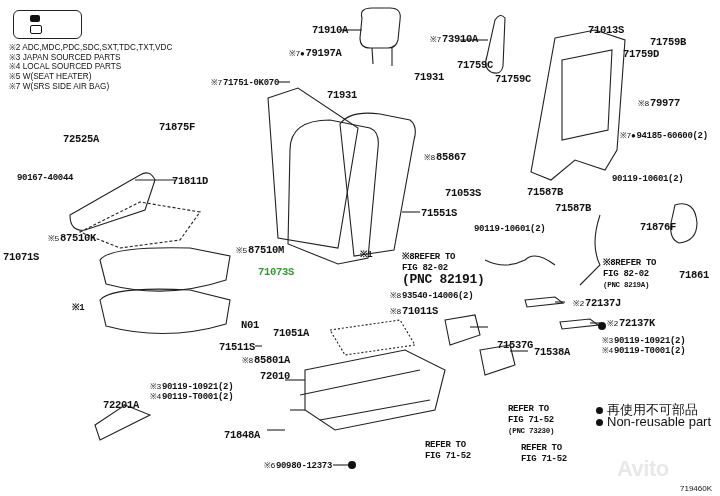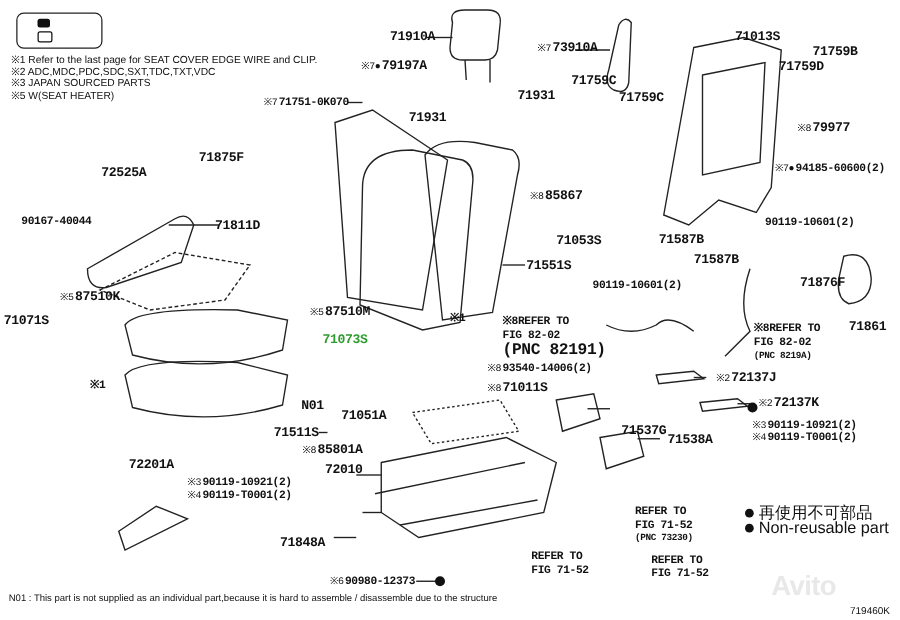--- a/index.html
+++ b/index.html
@@ -84,24 +84,25 @@
     <circle cx="602" cy="326" r="4"></circle>
     <circle cx="352" cy="465" r="4"></circle>
   </g>
 </svg>
 
 <div class="keybox">
   <div class="a"></div>
   <div class="b"></div>
 </div>
 <div class="legend">
-  <div>※1  Refer to the last page for SEAT COVER EDGE WIRE and CLIP.</div>
   <div>※2  ADC,MDC,PDC,SDC,SXT,TDC,TXT,VDC</div>
   <div>※3  JAPAN SOURCED PARTS</div>
+  <div>※4  LOCAL SOURCED PARTS</div>
   <div>※5  W(SEAT HEATER)</div>
+  <div>※7  W(SRS SIDE AIR BAG)</div>
 </div>
 
 <div class="lbl" style="left:311px;top:25px"><span class="mk"></span><span>71910A</span></div>
 <div class="lbl" style="left:289px;top:48px"><span class="mk">※7●</span><span>79197A</span></div>
 <div class="lbl sm" style="left:211px;top:77px"><span class="mk">※7</span><span>71751-0K070</span></div>
 <div class="lbl" style="left:326px;top:90px"><span class="mk"></span><span>71931</span></div>
 <div class="lbl" style="left:413px;top:72px"><span class="mk"></span><span>71931</span></div>
 <div class="lbl" style="left:430px;top:34px"><span class="mk">※7</span><span>73910A</span></div>
 <div class="lbl" style="left:587px;top:25px"><span class="mk"></span><span>71013S</span></div>
 <div class="lbl" style="left:649px;top:37px"><span class="mk"></span><span>71759B</span></div>
@@ -110,48 +111,48 @@
 <div class="lbl" style="left:494px;top:74px"><span class="mk"></span><span>71759C</span></div>
 <div class="lbl" style="left:638px;top:98px"><span class="mk">※8</span><span>79977</span></div>
 <div class="lbl sm" style="left:620px;top:130px"><span class="mk">※7●</span><span>94185-60600(2)</span></div>
 <div class="lbl" style="left:424px;top:152px"><span class="mk">※8</span><span>85867</span></div>
 <div class="lbl" style="left:444px;top:188px"><span class="mk"></span><span>71053S</span></div>
 <div class="lbl" style="left:526px;top:187px"><span class="mk"></span><span>71587B</span></div>
 <div class="lbl" style="left:554px;top:203px"><span class="mk"></span><span>71587B</span></div>
 <div class="lbl sm" style="left:611px;top:173px"><span class="mk"></span><span>90119-10601(2)</span></div>
 <div class="lbl sm" style="left:473px;top:223px"><span class="mk"></span><span>90119-10601(2)</span></div>
 <div class="lbl" style="left:639px;top:222px"><span class="mk"></span><span>71876F</span></div>
-<div class="lbl" style="left:678px;top:257px"><span class="mk"></span><span>71861</span></div>
+<div class="lbl" style="left:678px;top:270px"><span class="mk"></span><span>71861</span></div>
 <div class="lbl" style="left:420px;top:208px"><span class="mk"></span><span>71551S</span></div>
-<div class="lbl" style="left:80px;top:134px"><span class="mk"></span><span>72525A</span></div>
+<div class="lbl" style="left:62px;top:134px"><span class="mk"></span><span>72525A</span></div>
 <div class="lbl" style="left:158px;top:122px"><span class="mk"></span><span>71875F</span></div>
 <div class="lbl sm" style="left:16px;top:172px"><span class="mk"></span><span>90167-40044</span></div>
 <div class="lbl" style="left:171px;top:176px"><span class="mk"></span><span>71811D</span></div>
 <div class="lbl" style="left:48px;top:233px"><span class="mk">※5</span><span>87510K</span></div>
 <div class="lbl" style="left:2px;top:252px"><span class="mk"></span><span>71071S</span></div>
-<div class="lbl" style="left:248px;top:245px"><span class="mk">※5</span><span>87510M</span></div>
+<div class="lbl" style="left:236px;top:245px"><span class="mk">※5</span><span>87510M</span></div>
 <div class="lbl green" style="left:257px;top:267px"><span class="mk"></span><span>71073S</span></div>
 <div class="lbl sm" style="left:72px;top:303px">※1</div>
 <div class="lbl sm" style="left:360px;top:250px">※1</div>
 <div class="lbl" style="left:240px;top:320px"><span class="mk"></span><span>N01</span></div>
 <div class="lbl" style="left:218px;top:342px"><span class="mk"></span><span>71511S</span></div>
 <div class="lbl sm" style="left:390px;top:290px"><span class="mk">※8</span><span>93540-14006(2)</span></div>
 <div class="lbl" style="left:390px;top:306px"><span class="mk">※8</span><span>71011S</span></div>
 <div class="lbl" style="left:272px;top:328px"><span class="mk"></span><span>71051A</span></div>
 <div class="lbl" style="left:242px;top:355px"><span class="mk">※8</span><span>85801A</span></div>
 <div class="lbl" style="left:259px;top:371px"><span class="mk"></span><span>72010</span></div>
 <div class="lbl" style="left:496px;top:340px"><span class="mk"></span><span>71537G</span></div>
 <div class="lbl" style="left:533px;top:347px"><span class="mk"></span><span>71538A</span></div>
 <div class="lbl" style="left:573px;top:298px"><span class="mk">※2</span><span>72137J</span></div>
 <div class="lbl" style="left:607px;top:318px"><span class="mk">※2</span><span>72137K</span></div>
 <div class="lbl sm" style="left:602px;top:335px"><span class="mk">※3</span><span>90119-10921(2)</span></div>
 <div class="lbl sm" style="left:602px;top:345px"><span class="mk">※4</span><span>90119-T0001(2)</span></div>
 <div class="lbl sm" style="left:150px;top:381px"><span class="mk">※3</span><span>90119-10921(2)</span></div>
 <div class="lbl sm" style="left:150px;top:391px"><span class="mk">※4</span><span>90119-T0001(2)</span></div>
-<div class="lbl" style="left:102px;top:367px"><span class="mk"></span><span>72201A</span></div>
+<div class="lbl" style="left:102px;top:400px"><span class="mk"></span><span>72201A</span></div>
 <div class="lbl" style="left:223px;top:430px"><span class="mk"></span><span>71848A</span></div>
 <div class="lbl sm" style="left:264px;top:460px"><span class="mk">※6</span><span>90980-12373</span></div>
 
 <div class="lbl sm" style="left:402px;top:252px">
   <div>※8REFER TO</div>
     <div>FIG 82-02</div>
     <div style="font-size:13px">(PNC 82191)</div>
 </div>
 <div class="lbl sm" style="left:603px;top:258px">
   <div>※8REFER TO</div>
@@ -173,16 +174,15 @@
 </div>
 
 <div class="nonreuse">
   <div><span class="dot"></span><span>再使用不可部品</span></div>
   <div><span class="dot"></span><span>Non-reusable part</span></div>
 </div>
 
 <div class="watermark">Avito</div>
 
 <div class="footnotes">
-  <div>N01 : This part is not supplied as an individual part,because it is hard to assemble / disassemble due to the structure</div>
 </div>
 
 <div class="figno">719460K</div>
 
 </body></html>

